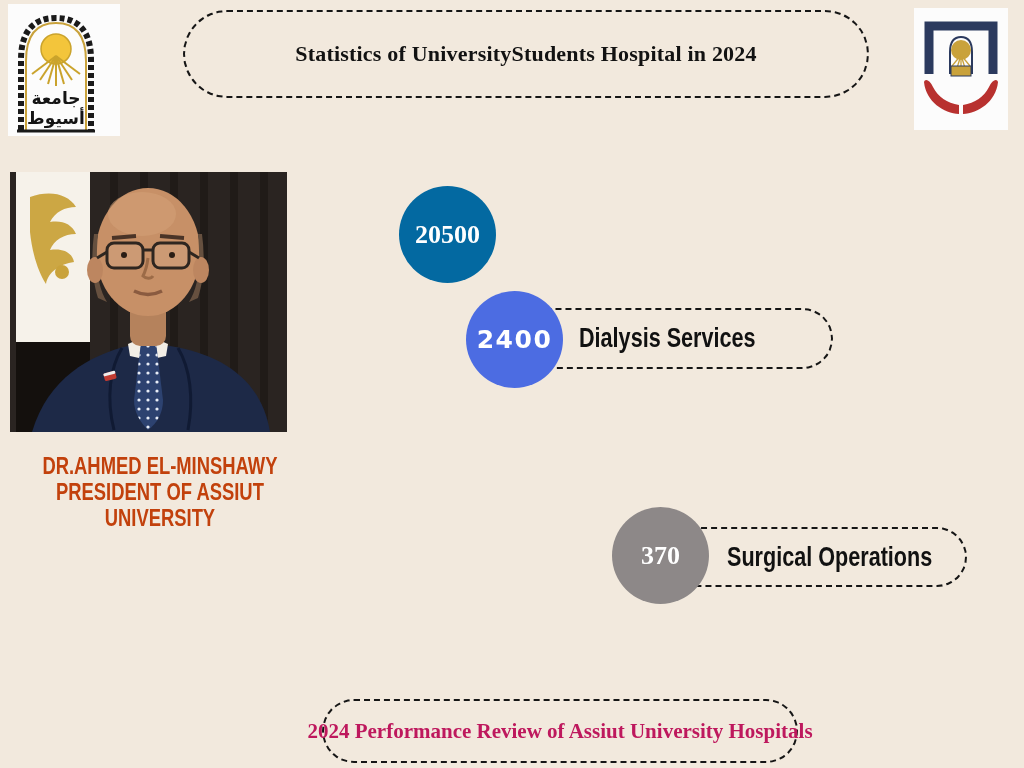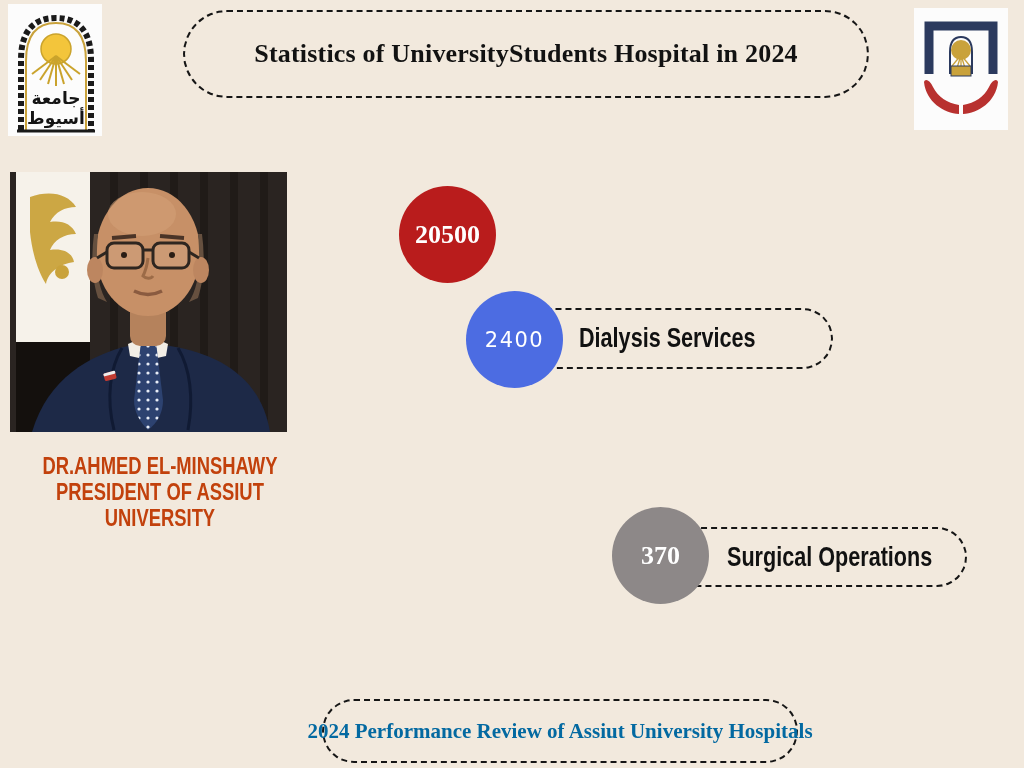--- a/index.html
+++ b/index.html
@@ -12,24 +12,24 @@
   }
 
   
   .title-box {
     position:absolute; left:183px; top:10px; width:686px; height:88px;
     border:2px dashed #151515; border-radius:44px;
     display:flex; align-items:center; justify-content:center;
   }
   .title-text {
     font-family:"Liberation Serif", serif; font-weight:bold;
-    font-size:26px; color:#121212; letter-spacing:0.2px;
+    font-size:22px; color:#121212; letter-spacing:0.2px;
   }
   .logo-box { position:absolute; background:#fcfcfc; }
-  .logo-left  { left:8px;   top:4px; width:94px;  height:132px; }
+  .logo-left  { left:8px;   top:4px; width:112px;  height:132px; }
   .logo-right { left:914px; top:8px; width:94px;  height:122px; }
 
   
   .photo-frame { position:absolute; left:10px; top:172px; width:277px; height:260px; }
   .caption {
     position:absolute; left:0px; top:453px; width:320px;
     text-align:center; color:#c2410c;
   }
   .caption-inner {
     display:inline-block; transform:scaleX(0.8); transform-origin:50% 50%;
@@ -44,40 +44,40 @@
   }
   .stat-pill {
     position:absolute; border:2.5px dashed #151515; border-radius:33px;
     display:flex; align-items:center; z-index:1;
   }
   .stat-label {
     font-weight:bold; font-size:27px; color:#111111; white-space:nowrap;
     display:inline-block; transform:scaleX(0.8); transform-origin:0 50%;
   }
   .num-serif { font-family:"Liberation Serif", serif; font-weight:bold; font-size:26px; }
-  .num-sans  { font-family:"DejaVu Sans", sans-serif; font-weight:normal; font-size:21px; letter-spacing:1.5px; }
+  .num-sans  { font-family:"DejaVu Sans", sans-serif; font-weight:bold; font-size:25px; letter-spacing:1.5px; }
 
   .circle-1 { left:399px; top:186px; }
   .pill-1   { left:447px; top:203px; width:335px; height:64px; padding-left:64px; }
   .circle-2 { left:466px; top:291px; }
   .pill-2   { left:515px; top:308px; width:318px; height:61px; padding-left:62px; }
   .circle-3 { left:555px; top:399px; }
   .pill-3   { left:604px; top:421px; width:308px; height:57px; padding-left:58px; }
   .circle-4 { left:612px; top:507px;align-items:center; }
   .pill-4   { left:661px; top:527px; width:306px; height:60px; padding-left:64px; }
 
   
   .footer-box {
     position:absolute; left:322px; top:699px; width:476px; height:64px;
     border:2px dashed #151515; border-radius:32px;
     display:flex; align-items:center; justify-content:center;
   }
   .footer-text {
     font-family:"Liberation Serif", serif; font-weight:bold;
-    font-size:21px; color:#0369a1; white-space:nowrap;
+    font-size:21px; color:#be185d; white-space:nowrap;
   }
 </style>
 </head>
 <body>
 
 <div class="slide">
 
   <div class="logo-box logo-left">
     <svg width="96" height="132" viewBox="0 0 96 132">
       <path d="M13,126 L13,56 Q13,14 48,14 Q83,14 83,56 L83,126" fill="none" stroke="#1a1a1a" stroke-width="6" stroke-dasharray="5 3"></path>
@@ -171,21 +171,21 @@
       <rect x="94" y="200" width="12" height="3" rx="1" fill="#eeeeee" transform="rotate(-15 100 204)"></rect>
     </svg>
   </div>
 
   <div class="caption">
     <span class="caption-inner"><span>DR.AHMED EL-MINSHAWY</span><br>
     <span>PRESIDENT OF ASSIUT</span><br>
     <span>UNIVERSITY</span></span>
   </div>
 
-  <div class="stat-circle circle-1" style="background-color: #b91c1c;">
+  <div class="stat-circle circle-1" style="background-color: #0369a1;">
     <span class="num-serif">20500</span>
   </div>
 
   <div class="stat-pill pill-2">
     <span class="stat-label">Dialysis Services</span>
   </div>
   <div class="stat-circle circle-2" style="background-color: rgb(76, 108, 226);">
     <span class="num-sans">2400</span>
   </div>
 

